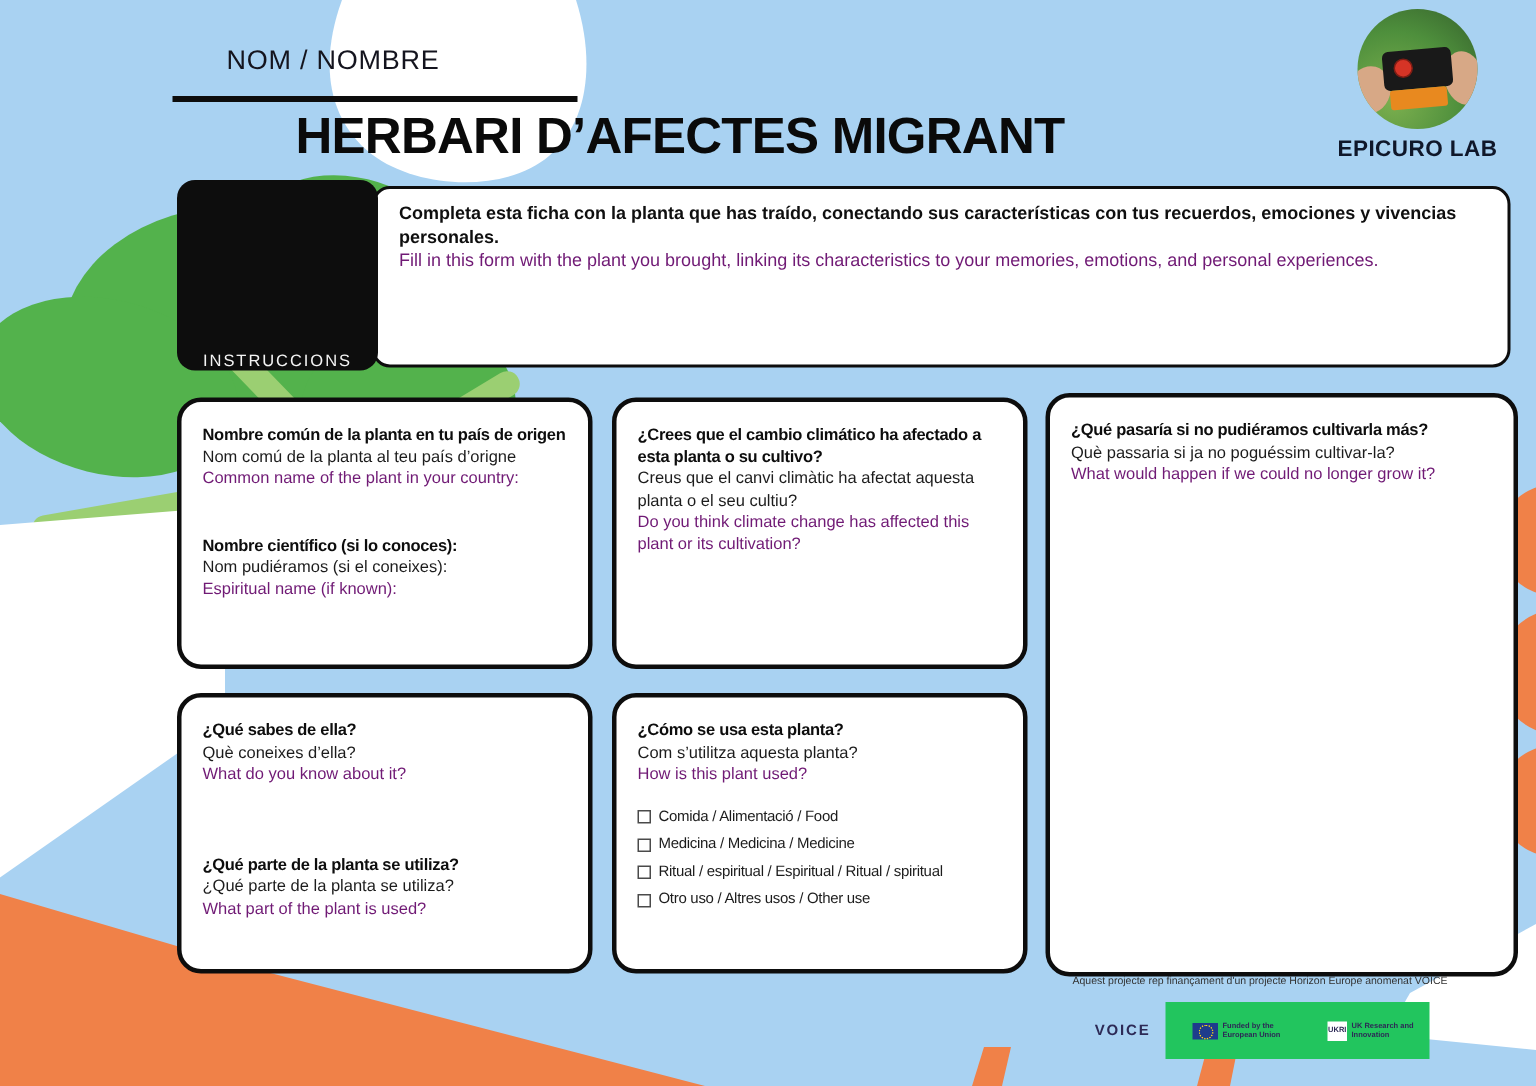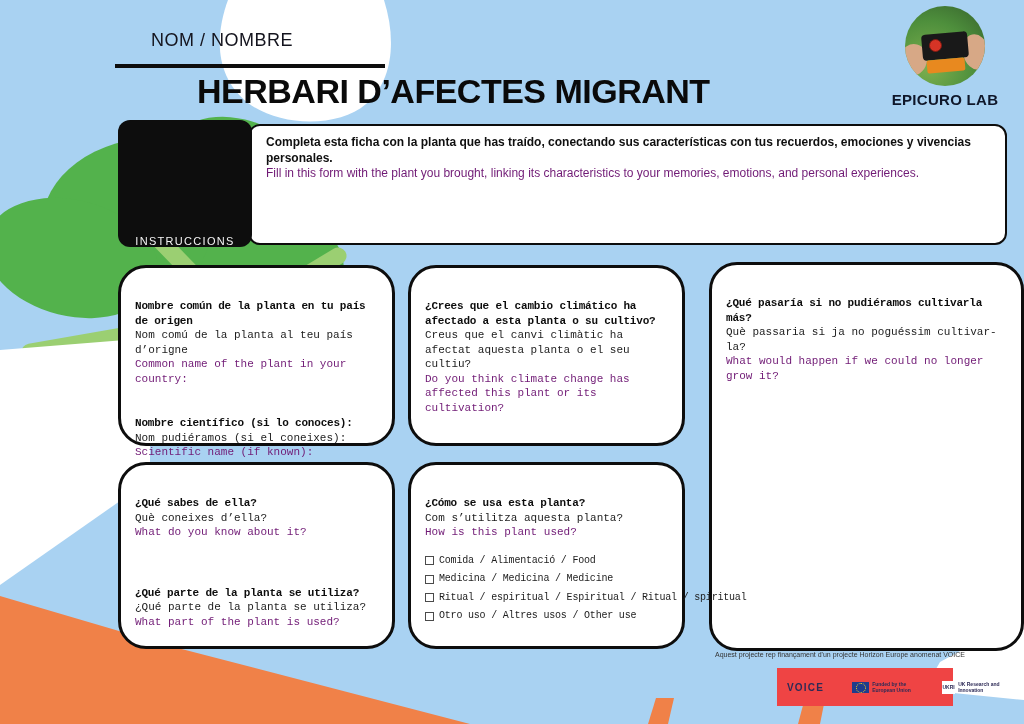--- a/index.html
+++ b/index.html
@@ -28,40 +28,40 @@
   
   .instr-label-box{position:absolute;left:118px;top:120px;width:134px;height:127px;background:#0d0d0d;border-radius:12px;
     color:#f4f4f4;display:flex;align-items:flex-end;justify-content:center;font-size:11px;letter-spacing:1.3px;z-index:3;}
   .instr-body{position:absolute;left:248px;top:124px;width:759px;height:121px;background:#fff;border:2px solid #0d0d0d;border-radius:12px;
     box-sizing:border-box;padding:9px 16px 9px 16px;font-size:12px;line-height:15.5px;color:#1c1c1c;z-index:2;}
   .instr-body p{margin:0;}
   .bold{font-weight:bold;color:#0f0f0f;}
   .gray{color:#701a75;}
 
   
-  .fbox{position:absolute;background:#fff;border:3px solid #0d0d0d;border-radius:28px;box-sizing:border-box;
-    padding:31px 14px;font-size:11px;line-height:14.5px;color:#1c1c1c;z-index:2;font-family:Liberation Mono, monospace;}
+  .fbox{position:absolute;background:#fff;border:3px solid #0d0d0d;border-radius:16px;box-sizing:border-box;
+    padding:15px 14px;font-size:11px;line-height:14.5px;color:#1c1c1c;z-index:2;}
   .fbox p{margin:0;}
   .fbox .b{font-weight:bold;color:#0d0d0d;letter-spacing:-0.2px;}
   #box-common{left:118px;top:265px;width:277px;height:181px;}
   #box-climate{left:408px;top:265px;width:277px;height:181px;}
-  #box-whatif{left:697px;top:262px;width:315px;height:389px;margin-left:12px;}
+  #box-whatif{left:697px;top:262px;width:315px;height:389px;}
   #box-know{left:118px;top:462px;width:277px;height:187px;}
   #box-usage{left:408px;top:462px;width:277px;height:187px;}
   #box-common .grp2{margin-top:30px;}
   #box-know .grp2{margin-top:46px;}
   .note{position:absolute;bottom:16px;left:0;right:0;text-align:center;font-size:12.5px;color:#1c1c1c;}
   .opts{margin-top:14px;}
   .opt{display:flex;align-items:center;margin-bottom:4px;font-size:10px;letter-spacing:-0.2px;white-space:nowrap;}
   .cb{width:7px;height:7px;border:1px solid #4a4a4a;margin-right:5px;flex:none;background:#fff;}
 
   
   .funding-text{position:absolute;left:680px;top:651px;width:320px;text-align:center;font-size:7px;color:#333;white-space:nowrap;}
-  .logo-bar{position:absolute;left:777px;top:668px;width:176px;height:38px;background:#ef4444;display:flex;align-items:center;
-    justify-content:space-between;padding:0 10px;box-sizing:border-box;z-index:2;gap:28px;}
+  .logo-bar{position:absolute;left:777px;top:668px;width:176px;height:38px;background:#22c55e;display:flex;align-items:center;
+    justify-content:flex-end;padding:0 10px;box-sizing:border-box;z-index:2;gap:28px;}
   .voice{font-weight:bold;font-size:10px;letter-spacing:1.2px;color:#2d2a56;}
   .eu{display:flex;align-items:center;gap:3px;}
   .eu-flag{width:17px;height:11px;background:#1e3c8c;position:relative;flex:none;}
   .eu-flag::after{content:"";position:absolute;left:4px;top:1.5px;width:8px;height:8px;border:1px dotted #ffd617;border-radius:50%;}
   .tinytxt{font-size:5px;color:#2d2a56;font-weight:bold;width:42px;line-height:6px;}
   .ukri{display:flex;align-items:center;gap:3px;}
   .ukri-mark{width:13px;height:13px;background:#fff;color:#2d2a56;font-size:5px;font-weight:bold;display:flex;align-items:center;justify-content:center;flex:none;}
 </style>
 </head>
 <body>
@@ -118,21 +118,21 @@
 
   <div class="fbox" id="box-common">
     <div class="grp">
       <p class="b">Nombre común de la planta en tu país de origen</p>
       <p>Nom comú de la planta al teu país d’origne</p>
       <p class="gray">Common name of the plant in your country:</p>
     </div>
     <div class="grp grp2">
       <p class="b">Nombre científico (si lo conoces):</p>
       <p>Nom pudiéramos (si el coneixes):</p>
-      <p class="gray">Scientific name (if known):</p>
+      <p class="gray">Espiritual name (if known):</p>
     </div>
   </div>
 
   <div class="fbox" id="box-climate">
     <div class="grp">
       <p class="b">¿Crees que el cambio climático ha afectado a esta planta o su cultivo?</p>
       <p>Creus que el canvi climàtic ha afectat aquesta planta o el seu cultiu?</p>
       <p class="gray">Do you think climate change has affected this plant or its cultivation?</p>
     </div>
   </div>

